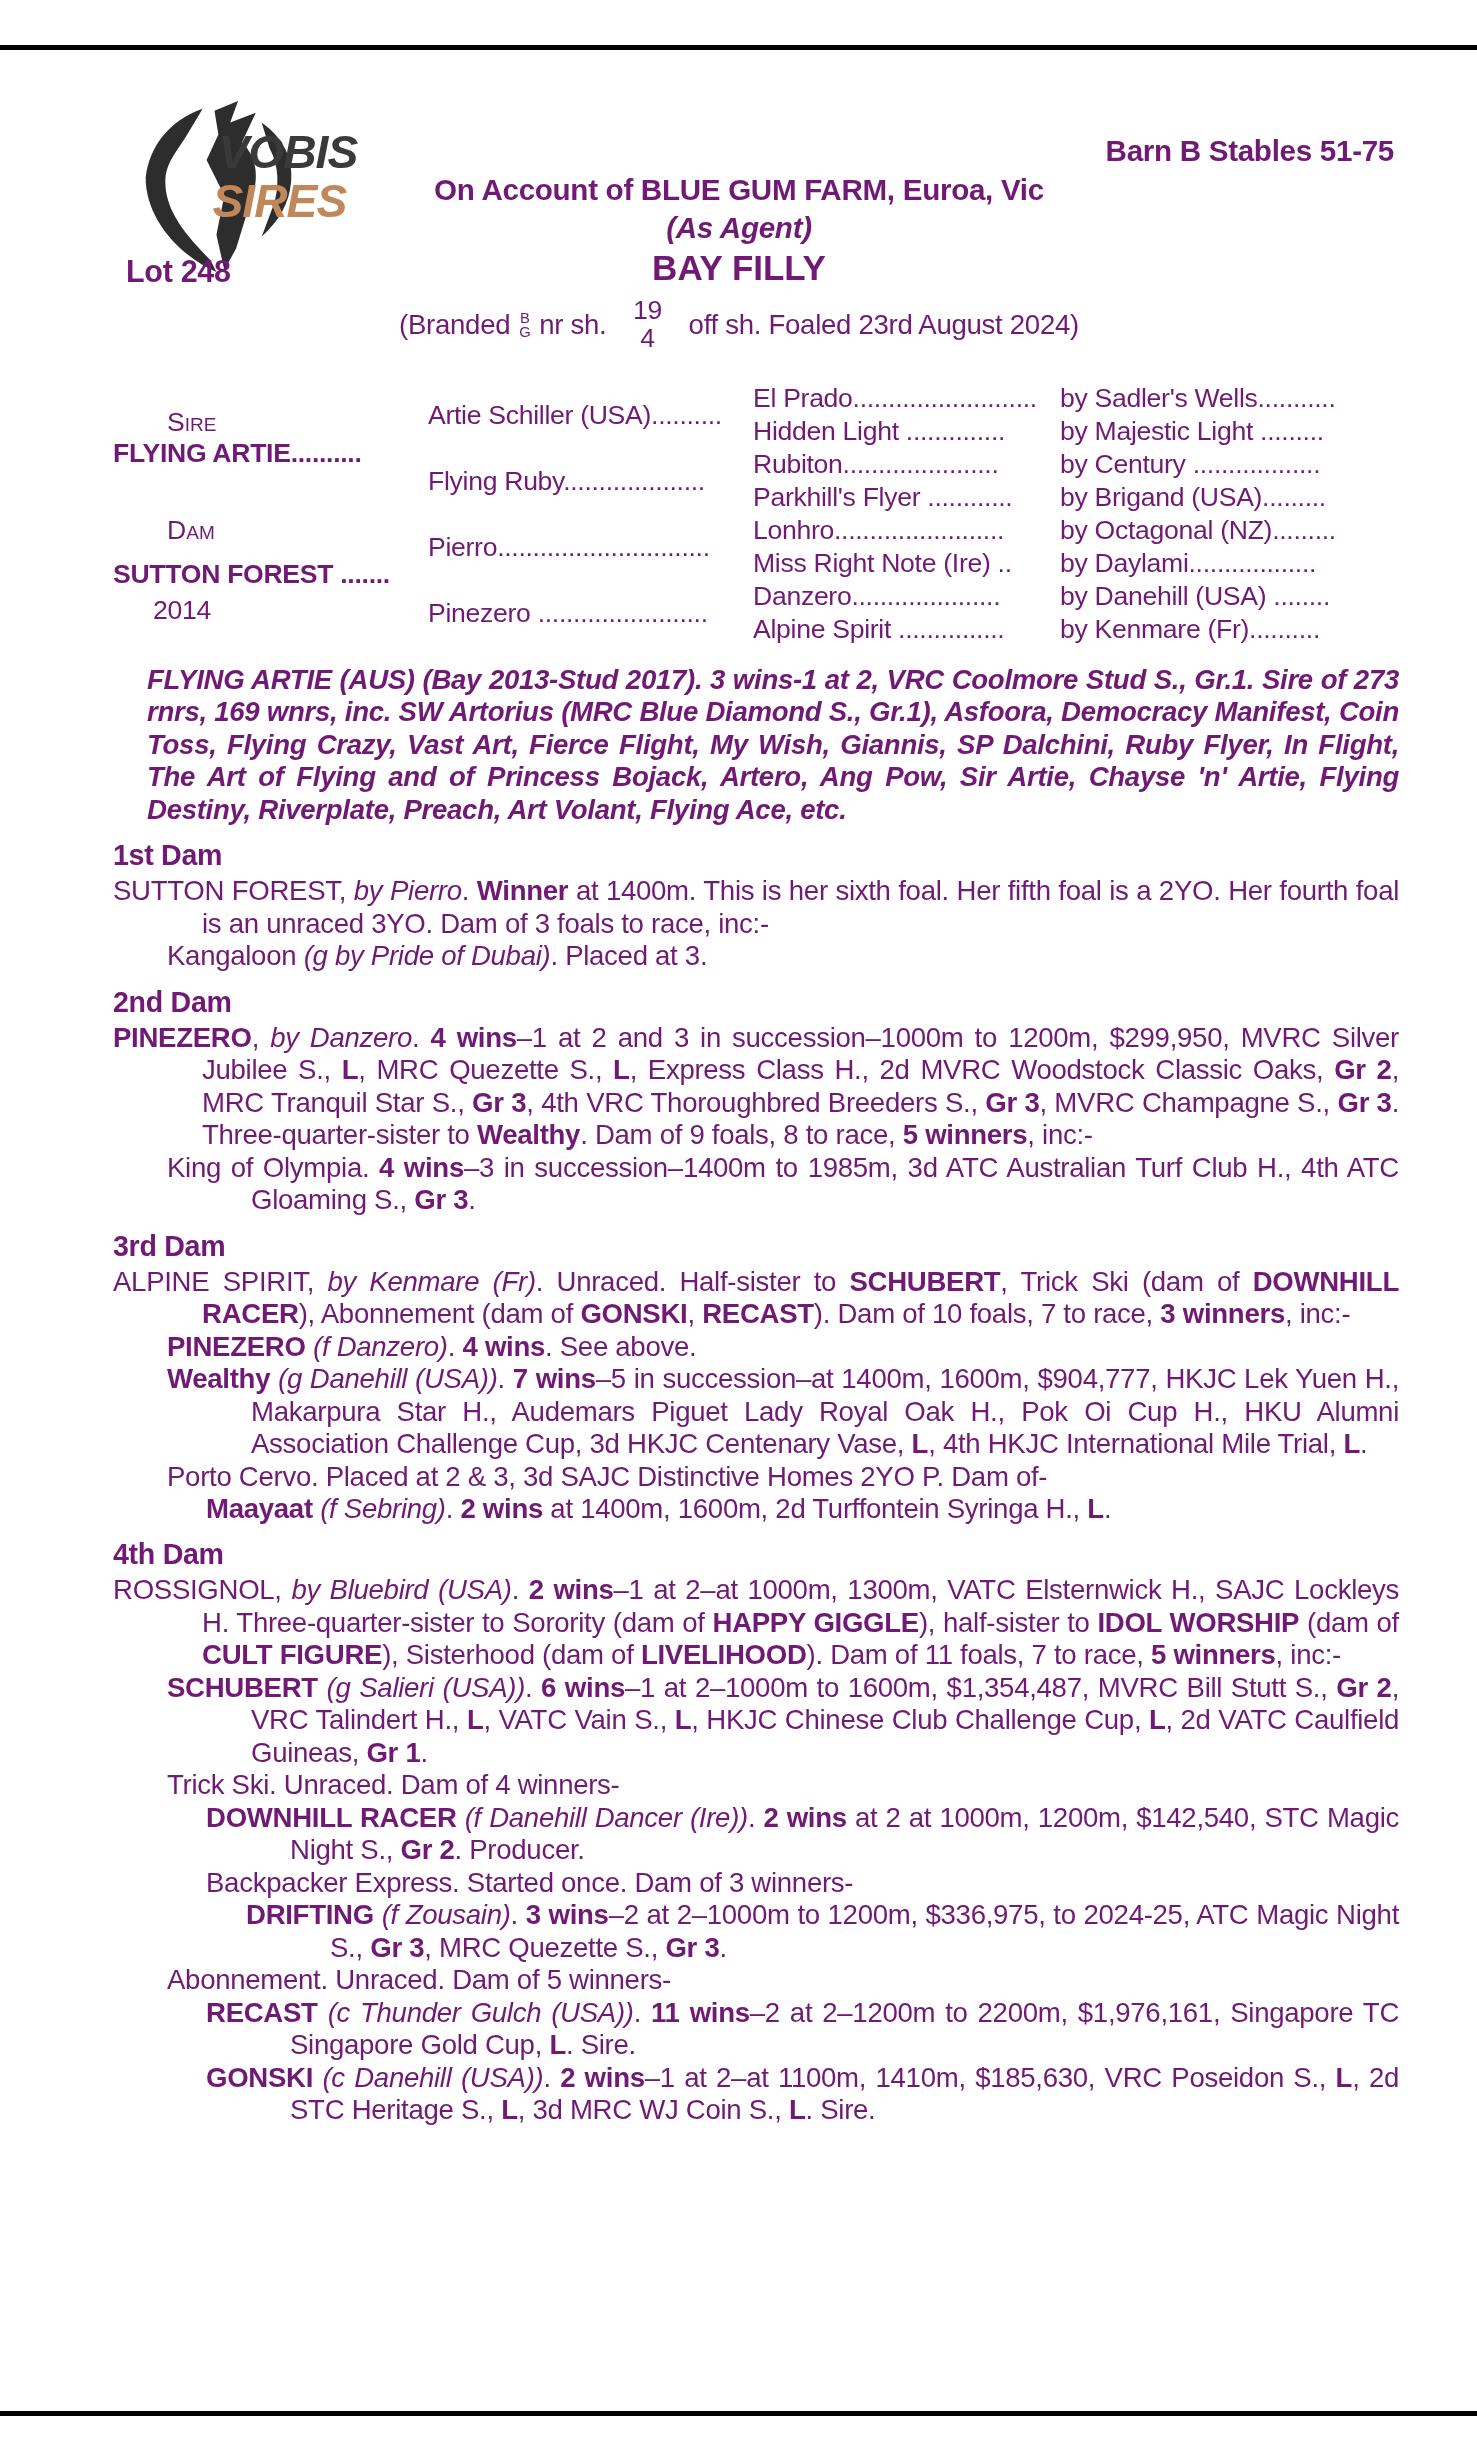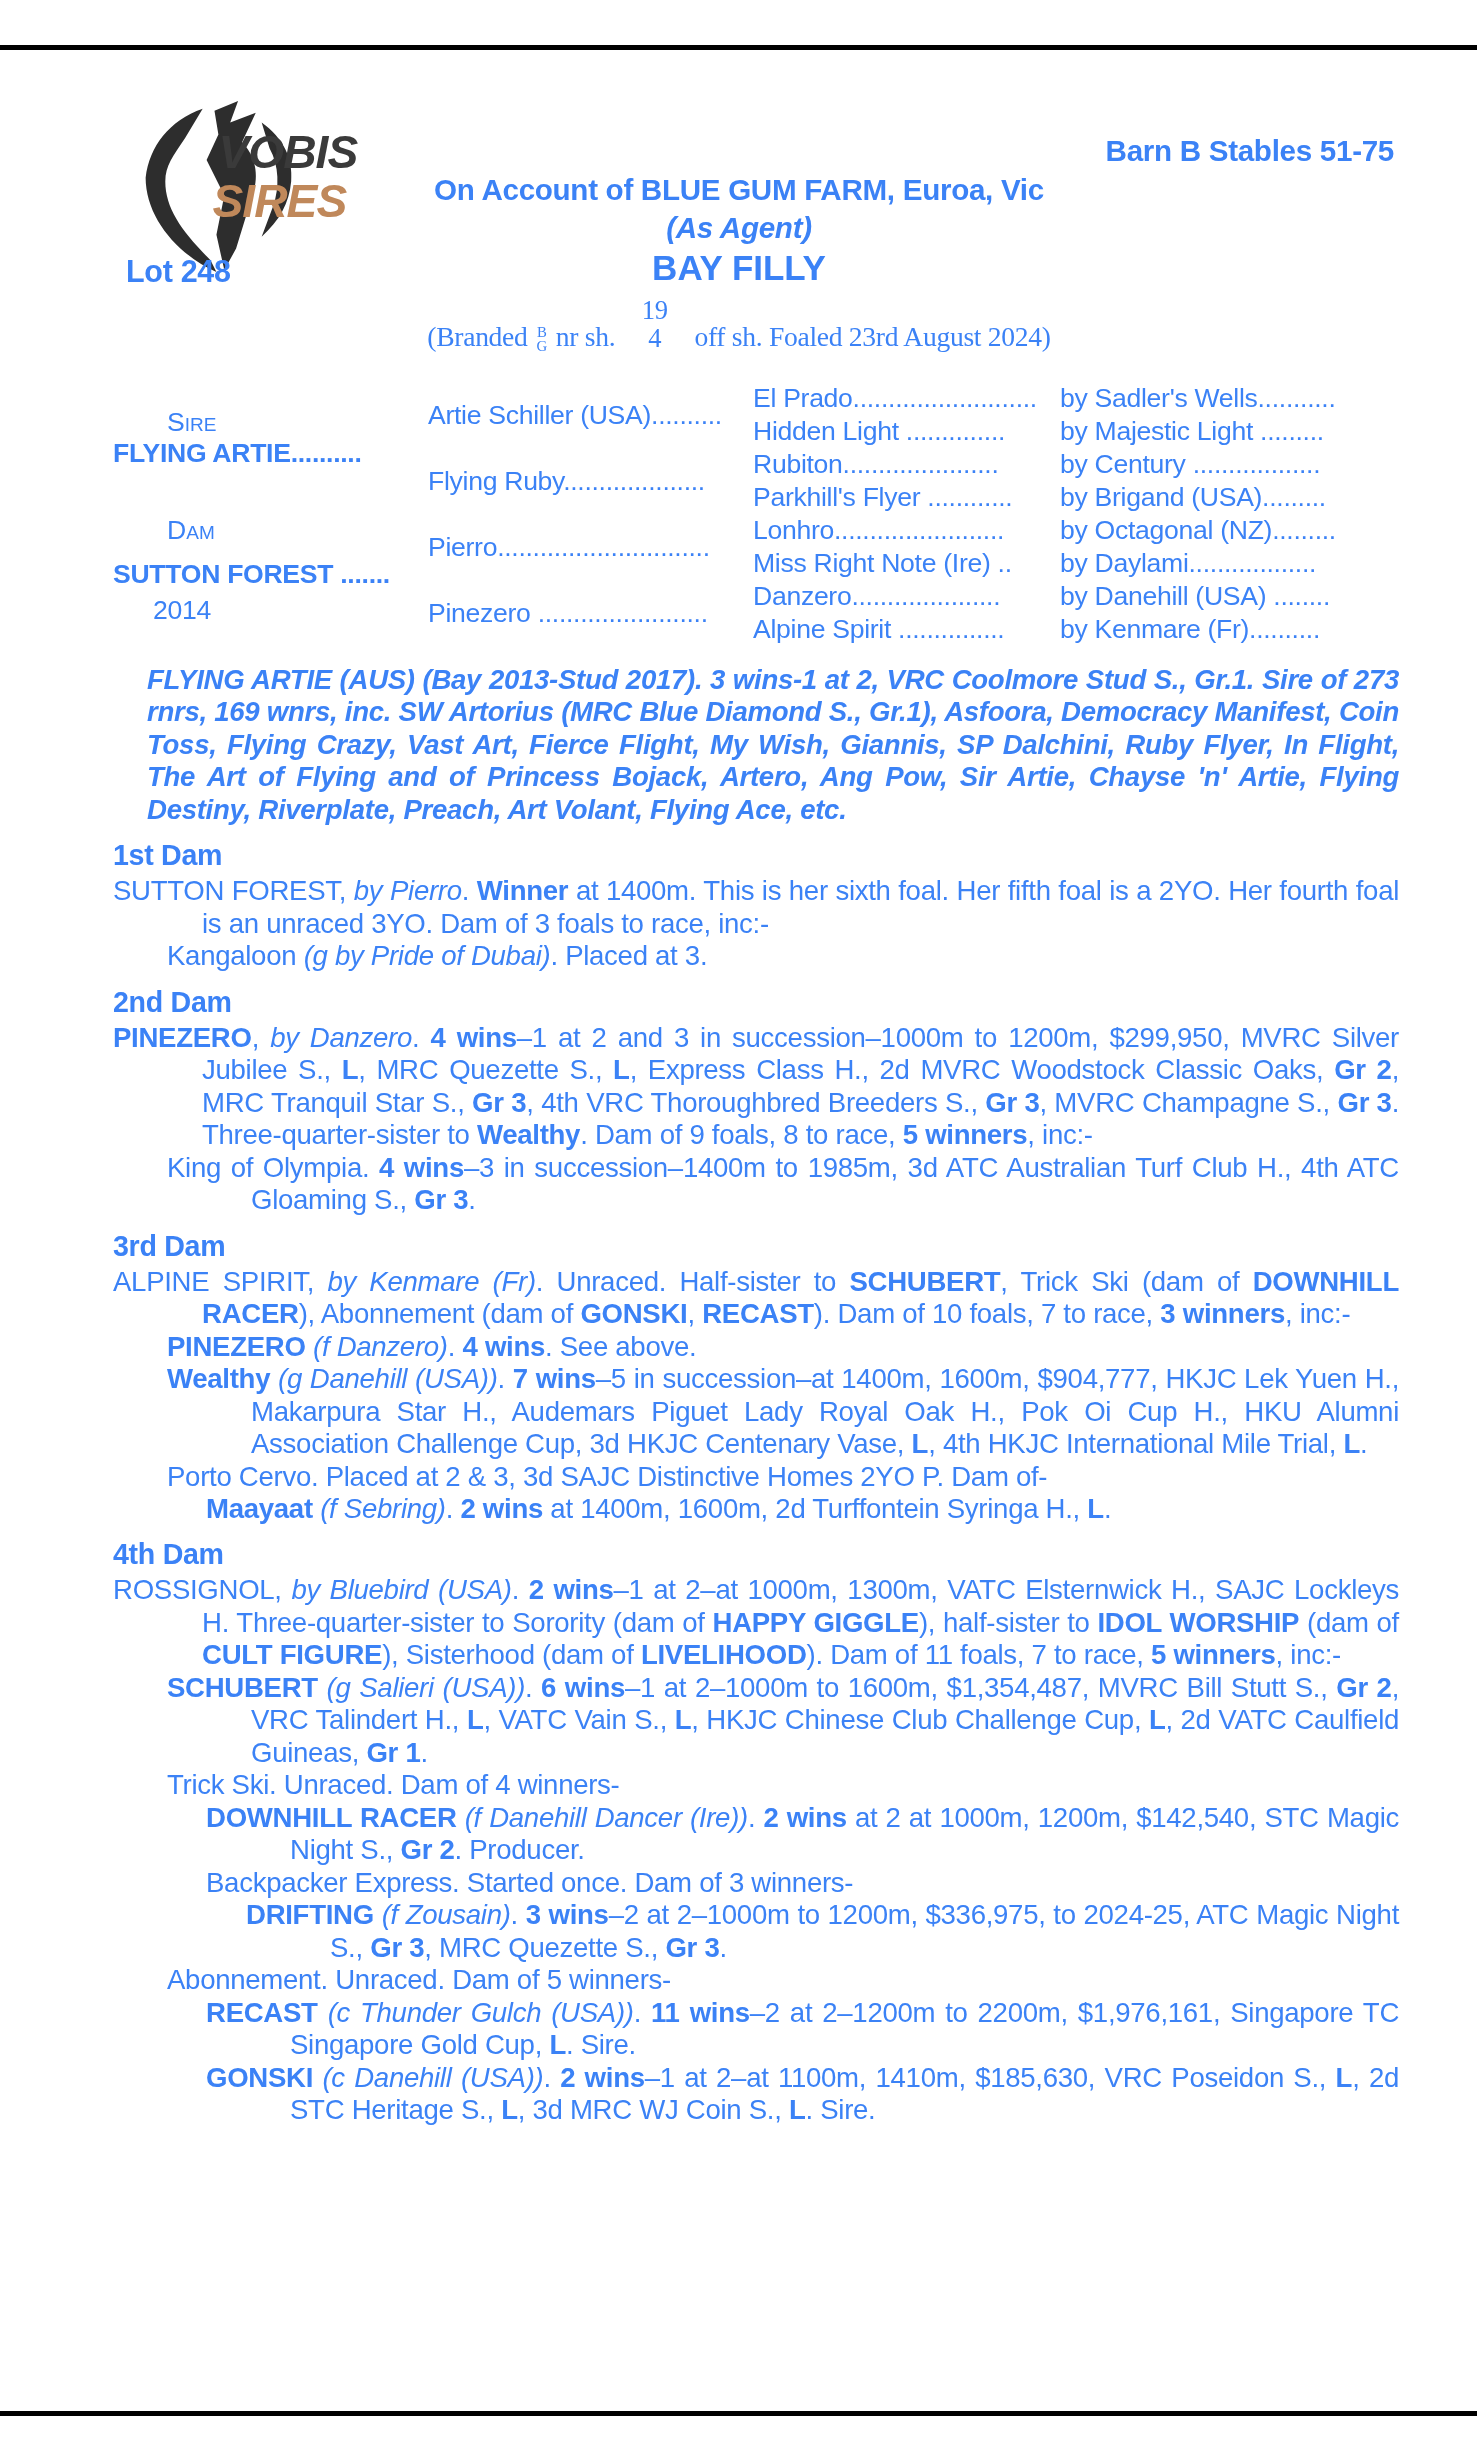--- a/index.html
+++ b/index.html
@@ -1,34 +1,34 @@
 <!DOCTYPE html>
 <html><head>
 <meta charset="utf-8">
 <style>
   html,body{margin:0;padding:0;background:#e8e8e8;}
   .page{
     width:1478px;height:2463px;position:relative;margin:0 auto;
-    background:#ffffff;overflow:hidden;color:#3b82f6;
+    background:#ffffff;overflow:hidden;color:#701a75;
     font-family:"Liberation Sans", sans-serif;
     letter-spacing:-0.3px;
   }
   .rule{position:absolute;left:0;right:0;height:4.9px;background:#000;}
   .rule-top{top:45px;}
   .rule-bottom{top:2411px;}
 
   
   .header{position:relative;height:656px;}
   .logo{position:absolute;left:124px;top:99px;width:236px;height:179px;}
   .barn{position:absolute;right:84px;top:134px;font-size:29.6px;font-weight:bold;}
   .account{position:absolute;left:0;right:0;top:173px;text-align:center;font-size:29.6px;font-weight:bold;}
   .agent{position:absolute;left:0;right:0;top:211px;text-align:center;font-size:29.6px;font-weight:bold;font-style:italic;}
   .lot{position:absolute;left:126px;top:254px;font-size:30.5px;font-weight:bold;}
   .title{position:absolute;left:0;right:0;top:248px;text-align:center;font-size:35px;font-weight:bold;letter-spacing:0;}
-  .branded{position:absolute;left:0;right:0;top:297px;display:flex;justify-content:center;align-items:flex-end;font-size:27.6px;gap:8.9px;font-family:Liberation Serif, serif;}
+  .branded{position:absolute;left:0;right:0;top:297px;display:flex;justify-content:center;align-items:center;font-size:27.6px;gap:8.9px;}
   .stack{display:inline-flex;flex-direction:column;align-items:center;line-height:0.95;}
   .stack-small{font-size:14.8px;}
   .stack-big{font-size:26.6px;margin:0 17.7px;line-height:1.05;}
 
   
   .pedigree{
     position:absolute;left:113px;right:79px;top:382px;
     display:grid;grid-template-columns:315px 325px 307px 1fr;grid-auto-rows:33px;
     font-size:26.6px;
   }

